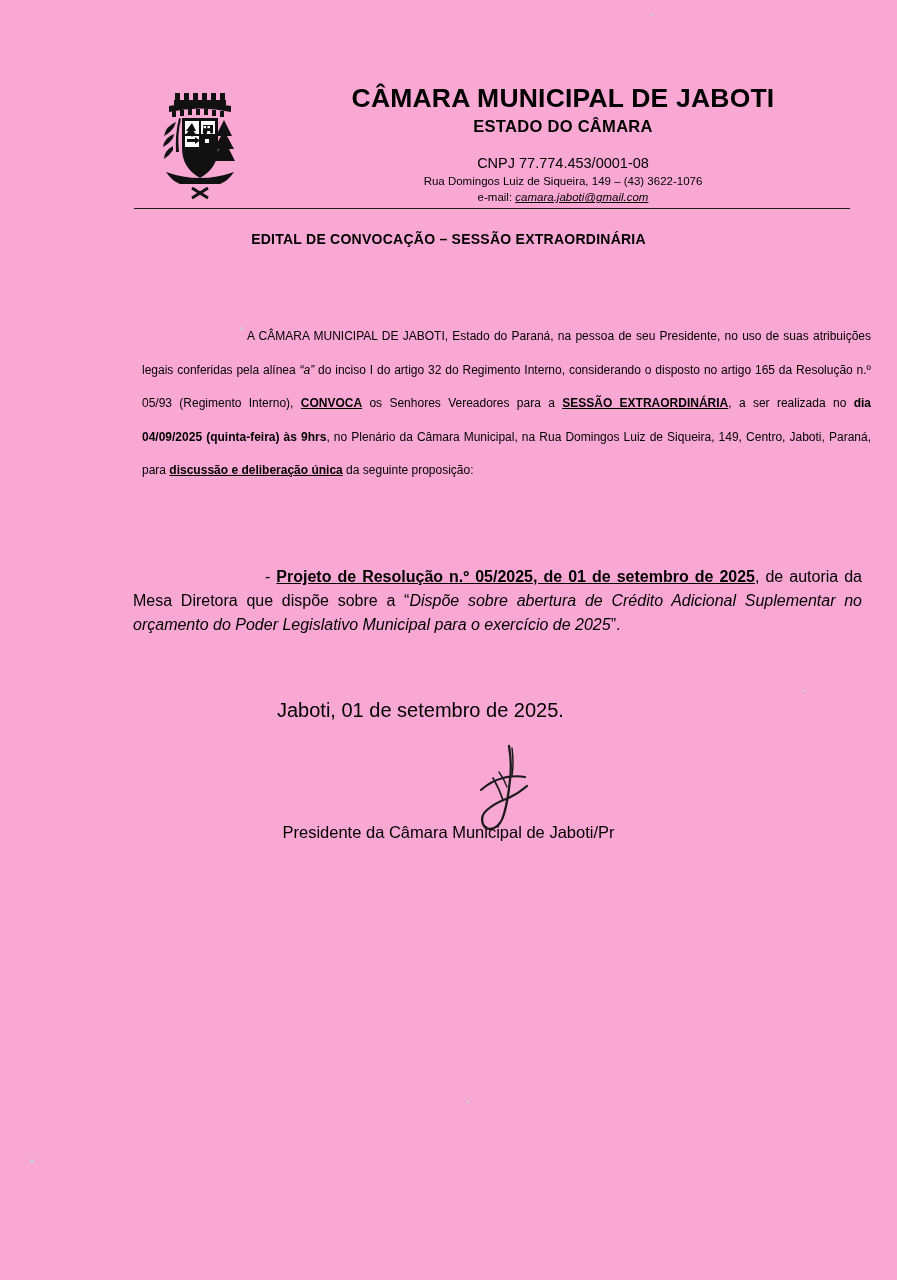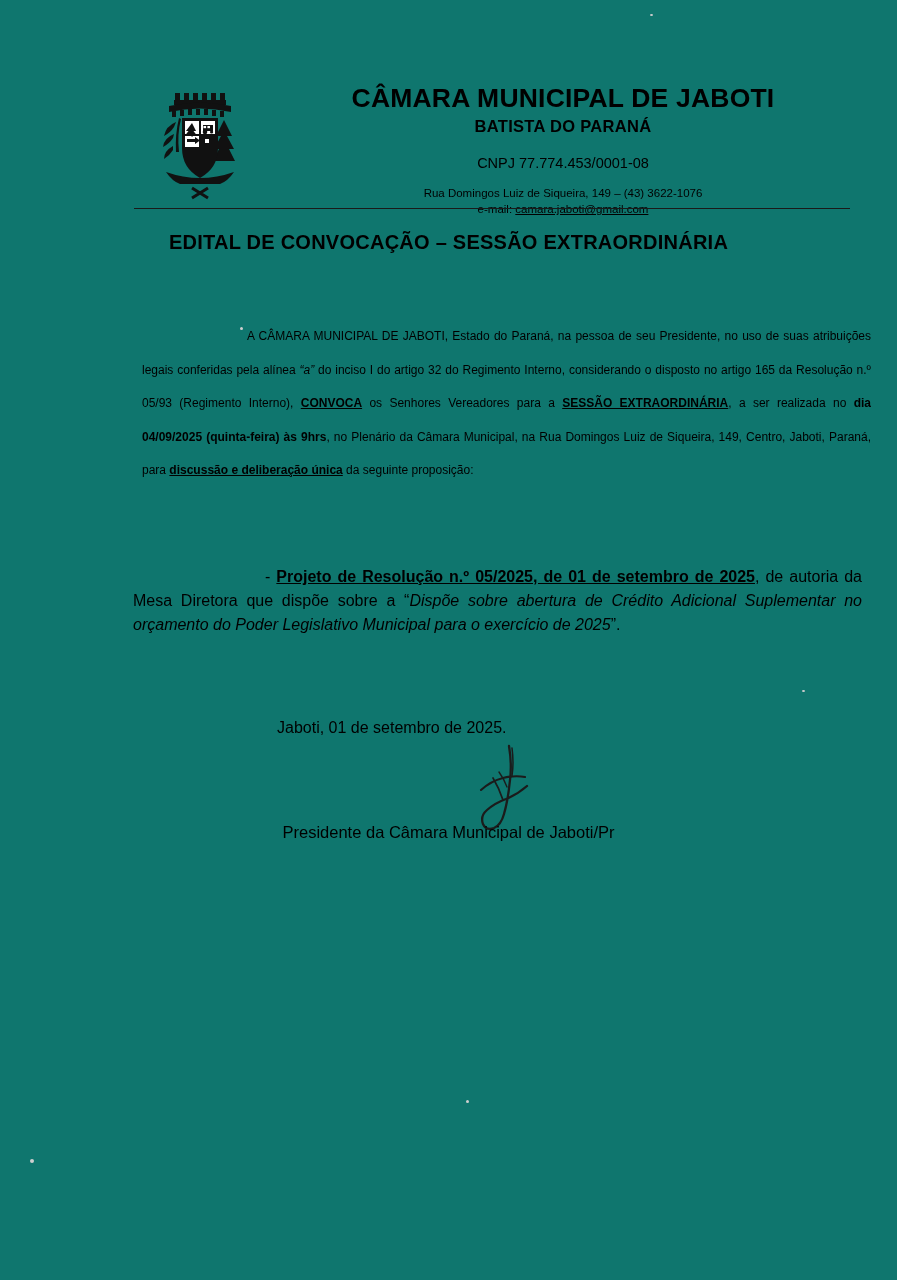--- a/index.html
+++ b/index.html
@@ -12,21 +12,21 @@
     height: 1280px;
     position: relative;
     font-family: "Liberation Sans", sans-serif;
     color: #000000;
     overflow: hidden;
   }
 
   .page {
     position: absolute;
     inset: 0;
-    background: #0f766e;
+    background: #f9a8d4;
   }
 
   
   .letterhead {
     position: absolute;
     left: 0;
     top: 84px;
     width: 897px;
     height: 120px;
   }
@@ -61,48 +61,49 @@
     margin-top: 2px;
   }
   .org-cnpj {
     font-size: 14.5px;
     line-height: 1.25;
     margin-top: 18px;
   }
   .org-addr {
     font-size: 11.5px;
     line-height: 1.3;
-    margin-top: 14px;
+    margin-top: 2px;
   }
   .org-email {
     font-size: 11.5px;
     line-height: 1.3;
     margin-top: 1px;
   }
   .org-email .mail-link {
+    font-style: italic;
     text-decoration: underline;
   }
 
   .rule {
     position: absolute;
     left: 134px;
     top: 208px;
     width: 716px;
     height: 0;
     border-top: 1.6px solid #1a1a1a;
   }
 
   
   .doc-title {
     position: absolute;
     left: 0;
     top: 231px;
     width: 897px;
     text-align: center;
-    font-size: 20px;
+    font-size: 14px;
     font-weight: bold;
     letter-spacing: 0.25px;
   }
 
   
   .body-text {
     position: absolute;
     left: 142px;
     top: 320px;
     width: 729px;
@@ -126,22 +127,22 @@
     font-size: 16px;
     line-height: 24px;
     text-align: justify;
   }
   .proposition .indent2 { display: inline-block; width: 132px; }
 
   
   .place-date {
     position: absolute;
     left: 277px;
-    top: 716px;
-    font-size: 16px;
+    top: 698px;
+    font-size: 20px;
     line-height: 24px;
   }
 
   
   .signature-mark {
     position: absolute;
     left: 455px;
     top: 744px;
     width: 100px;
     height: 92px;
@@ -223,21 +224,21 @@
           <rect x="53" y="55" width="4" height="4" fill="#ffffff"></rect>
 
           <path d="M14 88 q34 12 68 0 q-6 9 -14 12 l-40 0 q-8 -3 -14 -12 z"></path>
           <path d="M40 104 l16 10 M56 104 l-16 10" stroke="#111111" stroke-width="3" fill="none"></path>
         </g>
       </svg>
     </div>
 
     <div class="org-block">
       <div class="org-name">CÂMARA MUNICIPAL DE JABOTI</div>
-      <div class="org-state">BATISTA DO PARANÁ</div>
+      <div class="org-state">ESTADO DO CÂMARA</div>
       <div class="org-cnpj">CNPJ 77.774.453/0001-08</div>
       <div class="org-addr">Rua Domingos Luiz de Siqueira, 149 – (43) 3622-1076</div>
       <div class="org-email"><span>e-mail: </span><span class="mail-link">camara.jaboti@gmail.com</span></div>
     </div>
   </div>
 
   <div class="rule"></div>
 
   <div class="doc-title">EDITAL DE CONVOCAÇÃO – SESSÃO EXTRAORDINÁRIA</div>
 

